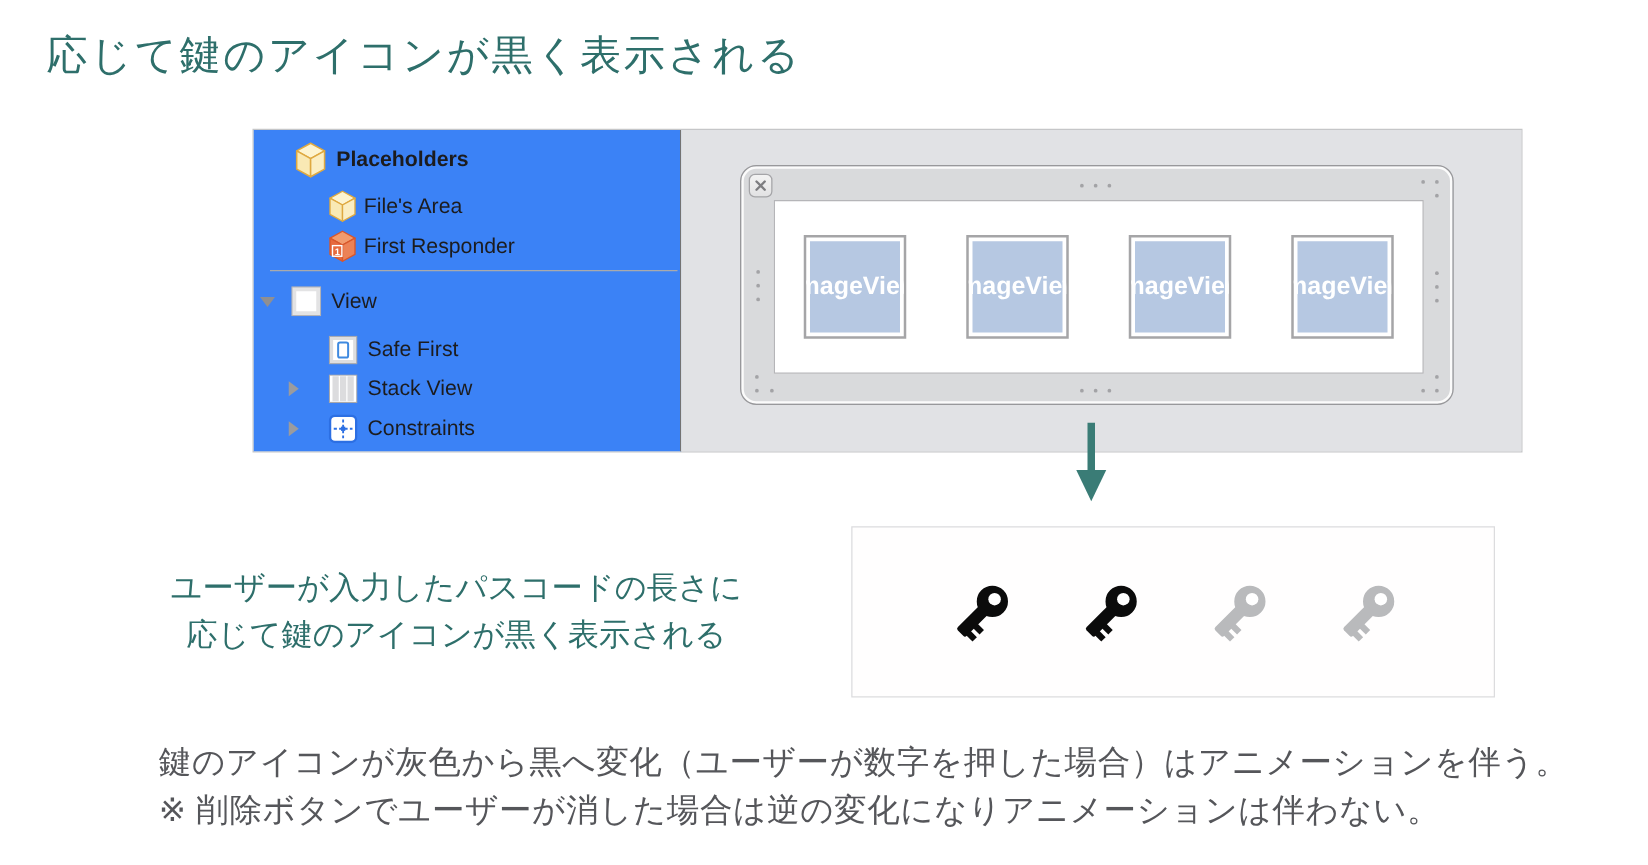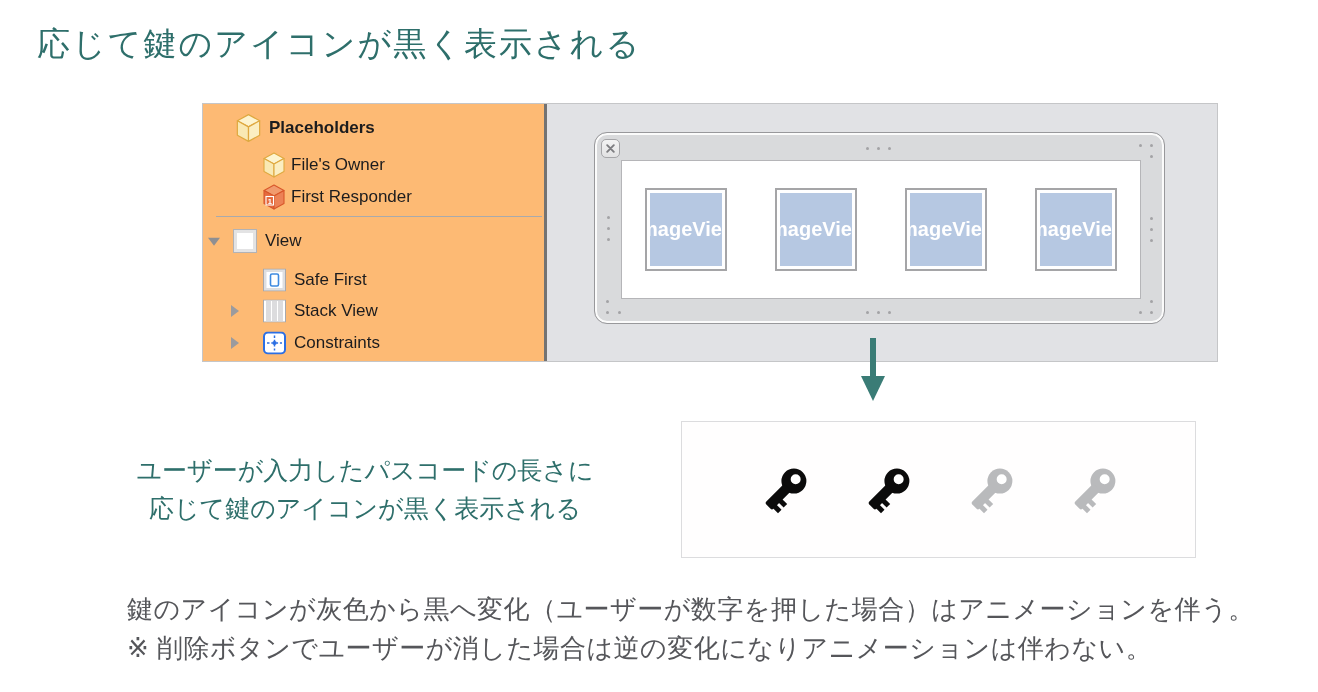--- a/index.html
+++ b/index.html
@@ -11,21 +11,21 @@
   .title{left:37px;top:22px;font-size:33px;font-weight:500;letter-spacing:2px;
          color:var(--accent);white-space:nowrap;}
   .annotation{left:105px;top:451px;width:520px;text-align:center;
               font-size:25px;line-height:38px;color:var(--accent);white-space:nowrap;}
   .note{left:127px;top:590px;font-size:26px;line-height:39px;letter-spacing:0.5px;
         color:var(--note);white-space:nowrap;}
 
   
   .panel{left:202px;top:103px;width:1016px;height:259px;border:1px solid #c5c6c8;
          box-sizing:border-box;display:flex;background:#fff;}
-  .outline{flex:0 0 341px;position:relative;background:#fdba74;border-right:3px solid #737373;}
+  .outline{flex:0 0 341px;position:relative;background:#3b82f6;border-right:1px solid #737373;}
   .outline-row{position:absolute;height:26px;line-height:26px;font-size:17px;color:#1c1c1e;}
   .outline-row .lbl{position:absolute;white-space:nowrap;}
   .outline-row .oicon{position:absolute;top:50%;transform:translateY(-50%);line-height:0;}
   .tri{position:absolute;top:50%;width:0;height:0;}
   .tri-down{transform:translateY(-42%);border-left:6px solid transparent;
             border-right:6px solid transparent;border-top:8px solid #8f8f92;}
   .tri-right{transform:translateY(-50%);border-top:6px solid transparent;
              border-bottom:6px solid transparent;border-left:8px solid #9b9b9e;}
   .outline-divider{position:absolute;left:13px;right:2px;top:112px;height:1px;background:#a9aaac;}
 
@@ -76,21 +76,21 @@
           <span class="lbl" style="left:66px;font-weight:bold">Placeholders</span>
         </div>
         <div class="outline-row" style="top: 48px; left: 0px; right: 0px;">
           <span class="oicon" style="left:59px"><svg width="24" height="26" viewBox="0 0 24 26">
               <g stroke="#dfa940" stroke-width="1.1" stroke-linejoin="round">
                 <path d="M12 1 L22 6.5 L12 12 L2 6.5 Z" fill="#fdf4d0"></path>
                 <path d="M2 6.5 L12 12 L12 25 L2 19.5 Z" fill="#f9e9b4"></path>
                 <path d="M12 12 L22 6.5 L22 19.5 L12 25 Z" fill="#fbeec2"></path>
               </g>
             </svg></span>
-          <span class="lbl" style="left:88px;font-weight:normal">File's Owner</span>
+          <span class="lbl" style="left:88px;font-weight:normal">File's Area</span>
         </div>
         <div class="outline-row" style="top: 80px; left: 0px; right: 0px;">
           <span class="oicon" style="left:59px"><svg width="24" height="26" viewBox="0 0 24 26">
               <g stroke="#d8572b" stroke-width="1.1" stroke-linejoin="round">
                 <path d="M12 1 L22 6.5 L12 12 L2 6.5 Z" fill="#f19b6e"></path>
                 <path d="M2 6.5 L12 12 L12 25 L2 19.5 Z" fill="#e66a3e"></path>
                 <path d="M12 12 L22 6.5 L22 19.5 L12 25 Z" fill="#ec8256"></path>
               </g>
               <rect x="4" y="12.5" width="7.5" height="8.5" fill="none" stroke="#ffffff" stroke-width="1.1"></rect>
               <text x="7.8" y="19.8" font-size="7.5" font-weight="bold" fill="#ffffff" text-anchor="middle">1</text>

